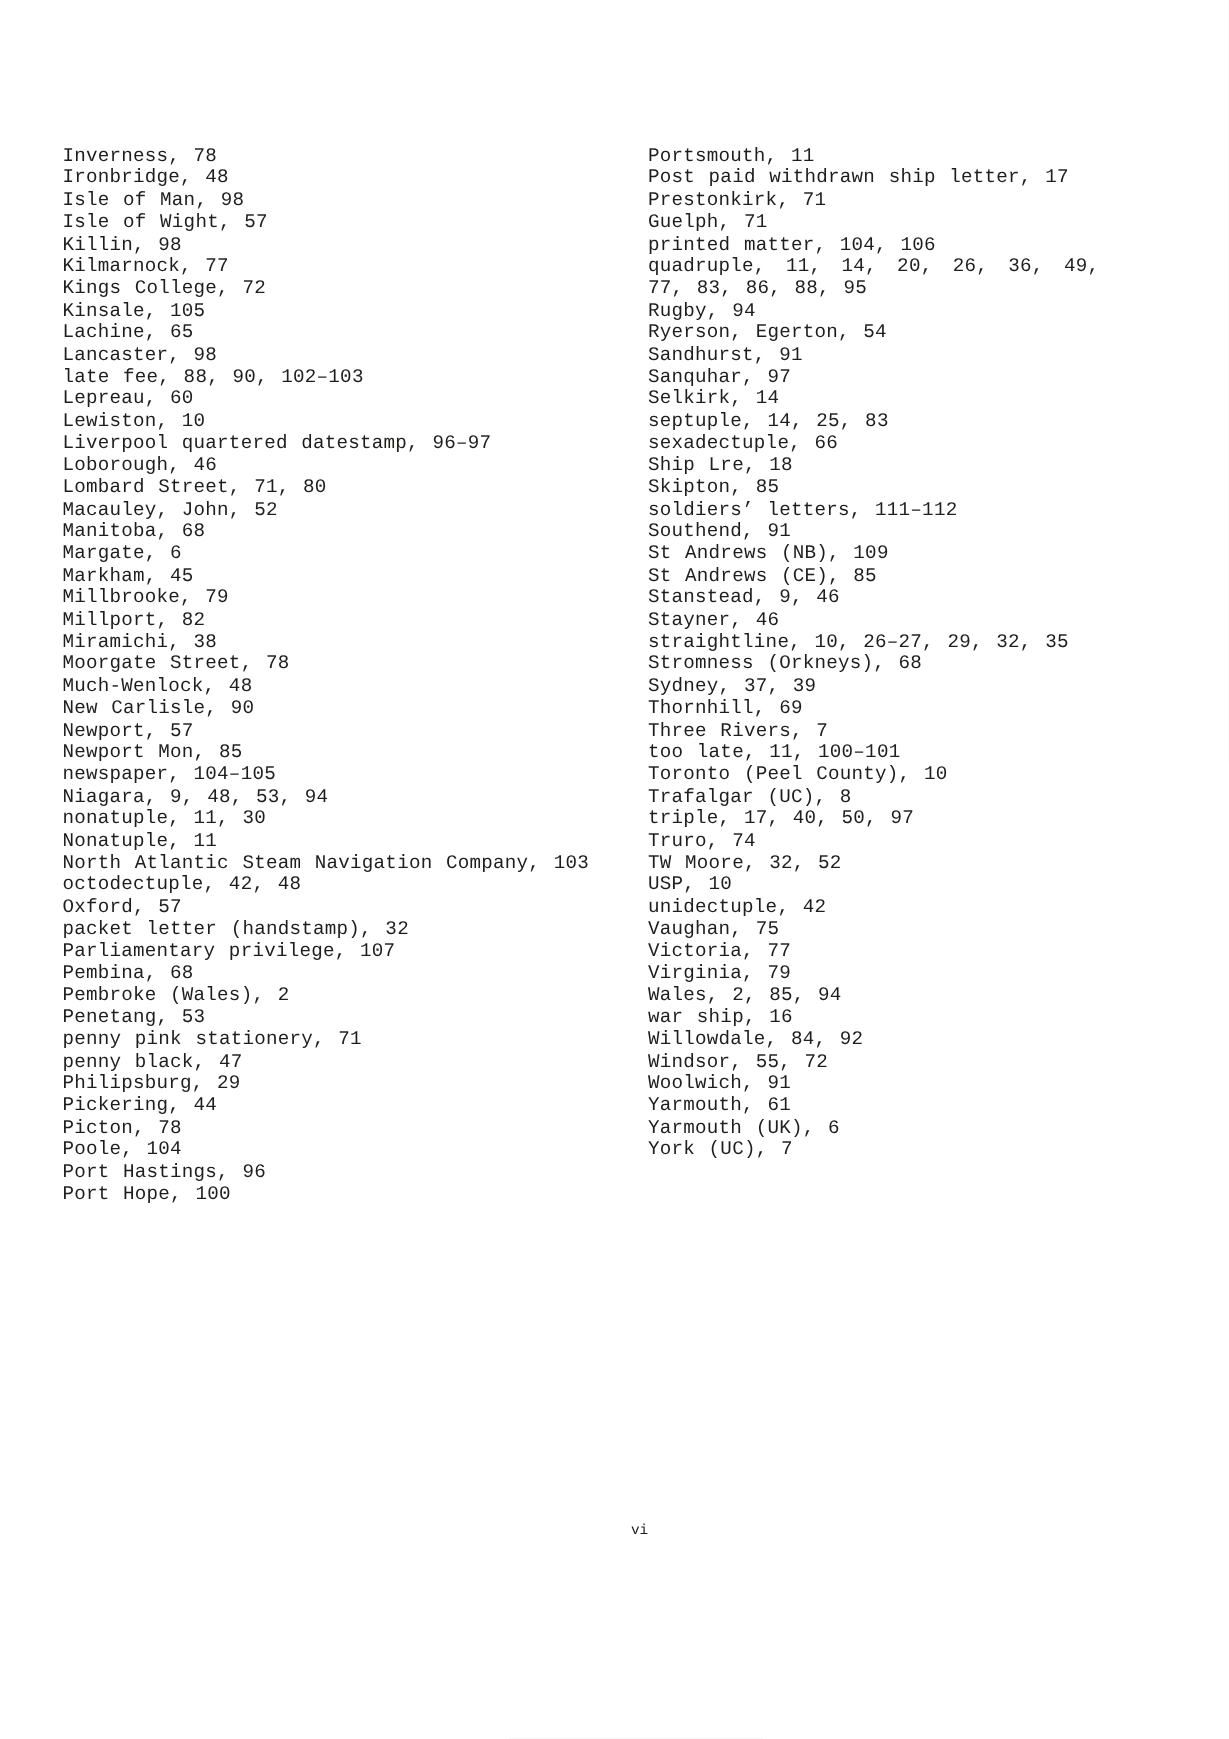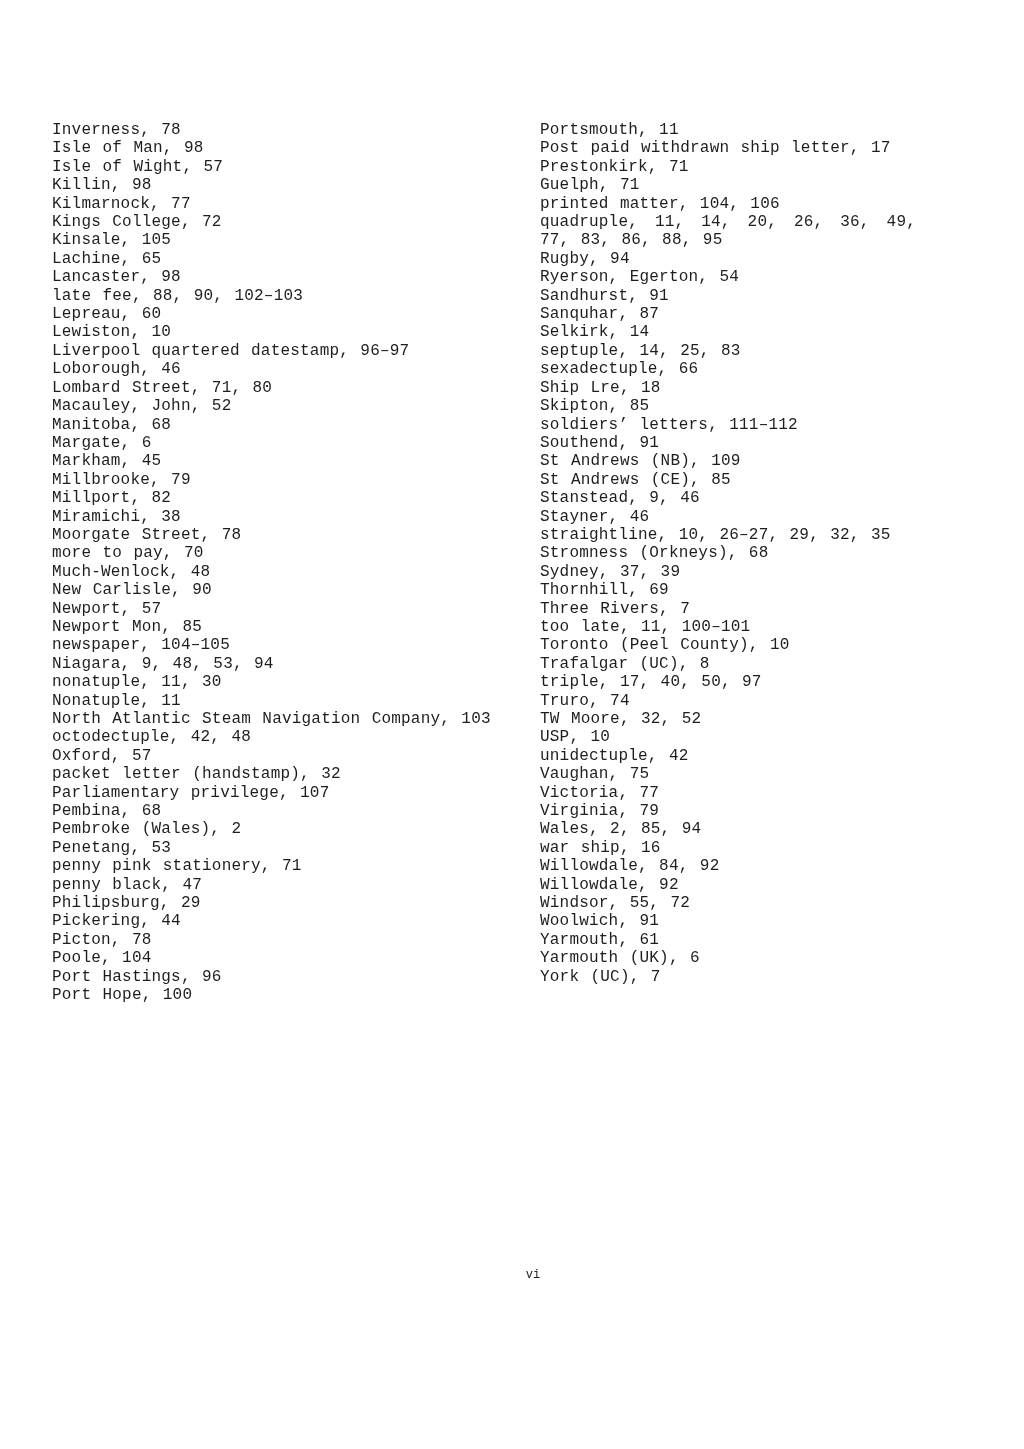--- a/index.html
+++ b/index.html
@@ -47,20 +47,21 @@
     line-height: 18px;
   }
 </style>
 </head>
 <body>
 
 <div class="page">
 
   <div id="col-left" class="index-column">
       <div class="entry">Inverness, 78</div>
+      <div class="entry">Ironbridge, 48</div>
       <div class="entry">Isle of Man, 98</div>
       <div class="entry">Isle of Wight, 57</div>
       <div class="entry">Killin, 98</div>
       <div class="entry">Kilmarnock, 77</div>
       <div class="entry">Kings College, 72</div>
       <div class="entry">Kinsale, 105</div>
       <div class="entry">Lachine, 65</div>
       <div class="entry">Lancaster, 98</div>
       <div class="entry">late fee, 88, 90, 102–103</div>
       <div class="entry">Lepreau, 60</div>
@@ -69,21 +70,20 @@
       <div class="entry">Loborough, 46</div>
       <div class="entry">Lombard Street, 71, 80</div>
       <div class="entry">Macauley, John, 52</div>
       <div class="entry">Manitoba, 68</div>
       <div class="entry">Margate, 6</div>
       <div class="entry">Markham, 45</div>
       <div class="entry">Millbrooke, 79</div>
       <div class="entry">Millport, 82</div>
       <div class="entry">Miramichi, 38</div>
       <div class="entry">Moorgate Street, 78</div>
-      <div class="entry">more to pay, 70</div>
       <div class="entry">Much-Wenlock, 48</div>
       <div class="entry">New Carlisle, 90</div>
       <div class="entry">Newport, 57</div>
       <div class="entry">Newport Mon, 85</div>
       <div class="entry">newspaper, 104–105</div>
       <div class="entry">Niagara, 9, 48, 53, 94</div>
       <div class="entry">nonatuple, 11, 30</div>
       <div class="entry">Nonatuple, 11</div>
       <div class="entry">North Atlantic Steam Navigation Company, 103</div>
       <div class="entry">octodectuple, 42, 48</div>
@@ -106,21 +106,21 @@
   <div id="col-right" class="index-column">
       <div class="entry">Portsmouth, 11</div>
       <div class="entry">Post paid withdrawn ship letter, 17</div>
       <div class="entry">Prestonkirk, 71</div>
       <div class="entry">Guelph, 71</div>
       <div class="entry">printed matter, 104, 106</div>
       <div class="entry">quadruple, 11, 14, 20, 26, 36, 49, 77, 83, 86, 88, 95</div>
       <div class="entry">Rugby, 94</div>
       <div class="entry">Ryerson, Egerton, 54</div>
       <div class="entry">Sandhurst, 91</div>
-      <div class="entry">Sanquhar, 87</div>
+      <div class="entry">Sanquhar, 97</div>
       <div class="entry">Selkirk, 14</div>
       <div class="entry">septuple, 14, 25, 83</div>
       <div class="entry">sexadectuple, 66</div>
       <div class="entry">Ship Lre, 18</div>
       <div class="entry">Skipton, 85</div>
       <div class="entry">soldiers’ letters, 111–112</div>
       <div class="entry">Southend, 91</div>
       <div class="entry">St Andrews (NB), 109</div>
       <div class="entry">St Andrews (CE), 85</div>
       <div class="entry">Stanstead, 9, 46</div>
@@ -137,21 +137,20 @@
       <div class="entry">Truro, 74</div>
       <div class="entry">TW Moore, 32, 52</div>
       <div class="entry">USP, 10</div>
       <div class="entry">unidectuple, 42</div>
       <div class="entry">Vaughan, 75</div>
       <div class="entry">Victoria, 77</div>
       <div class="entry">Virginia, 79</div>
       <div class="entry">Wales, 2, 85, 94</div>
       <div class="entry">war ship, 16</div>
       <div class="entry">Willowdale, 84, 92</div>
-      <div class="entry">Willowdale, 92</div>
       <div class="entry">Windsor, 55, 72</div>
       <div class="entry">Woolwich, 91</div>
       <div class="entry">Yarmouth, 61</div>
       <div class="entry">Yarmouth (UK), 6</div>
       <div class="entry">York (UC), 7</div>
     </div>
 
   <div class="folio">vi</div>
 
 </div>

